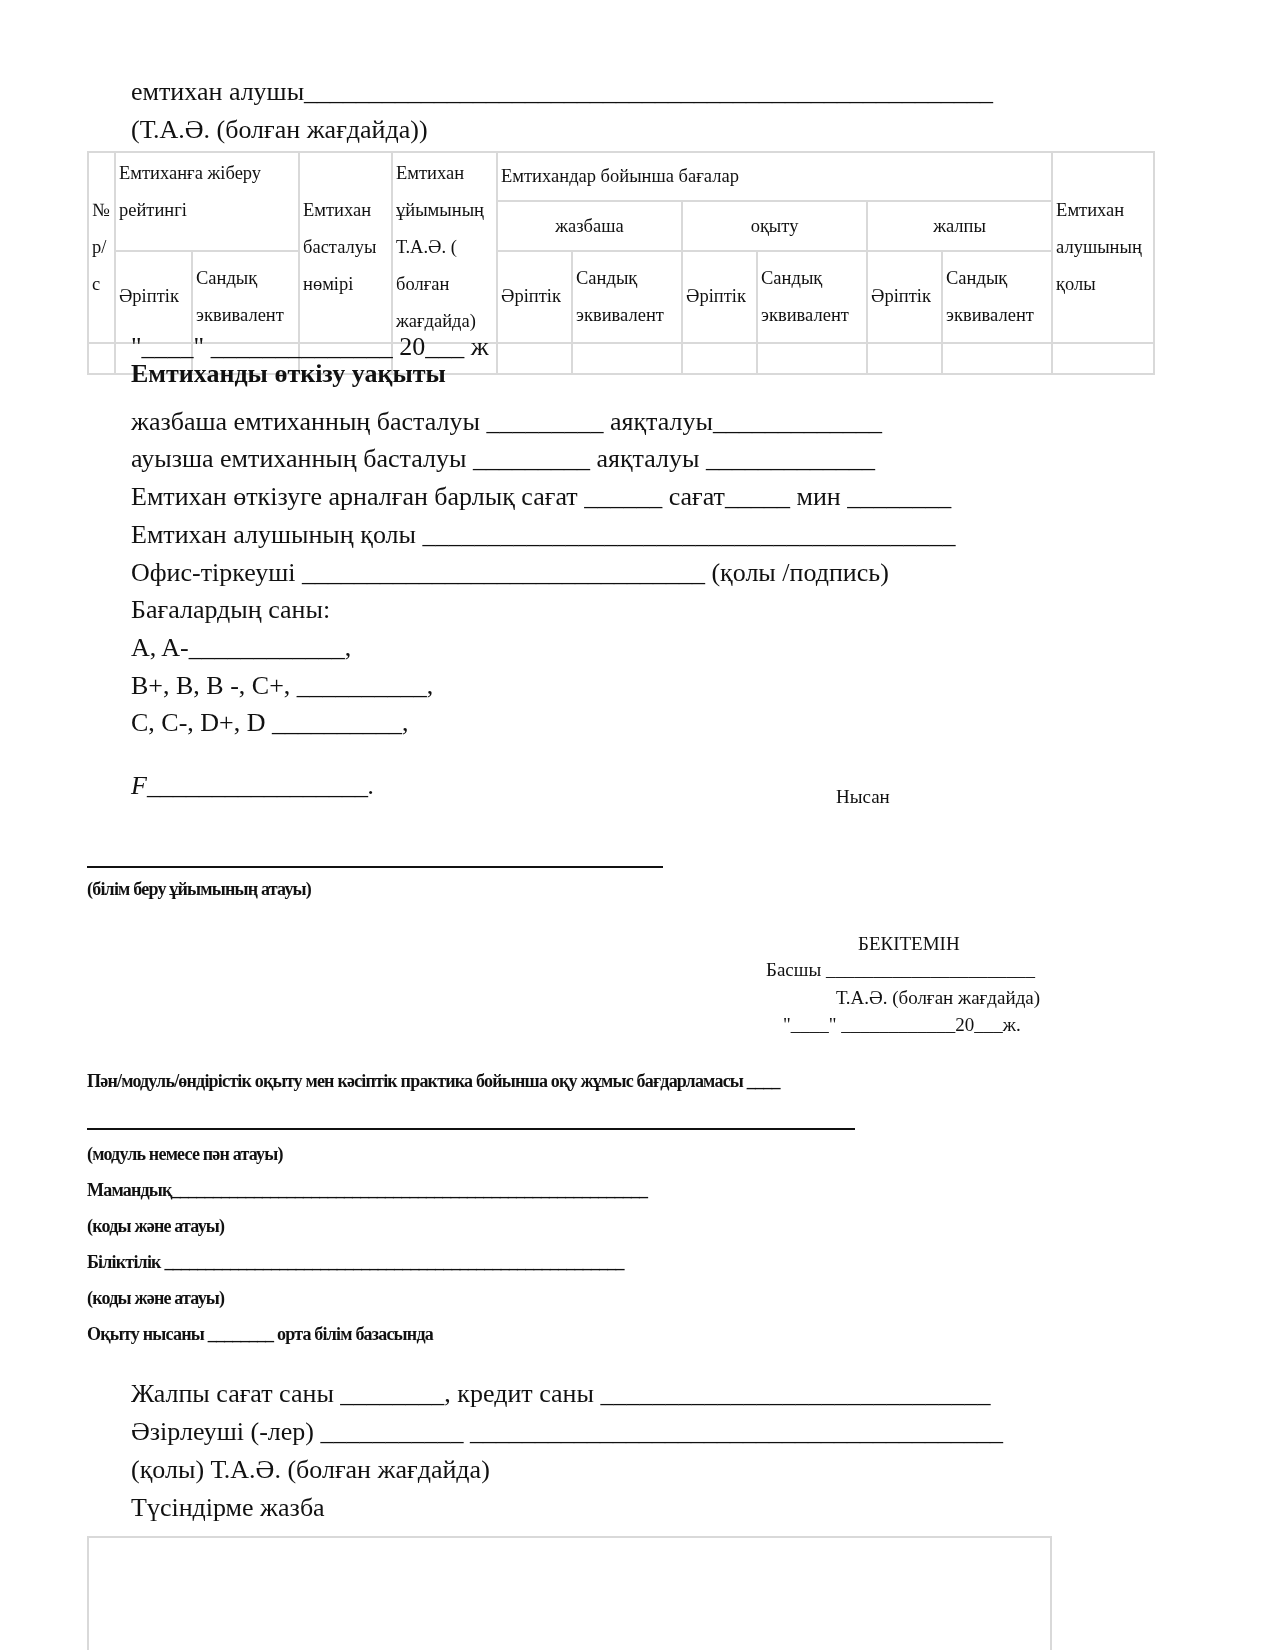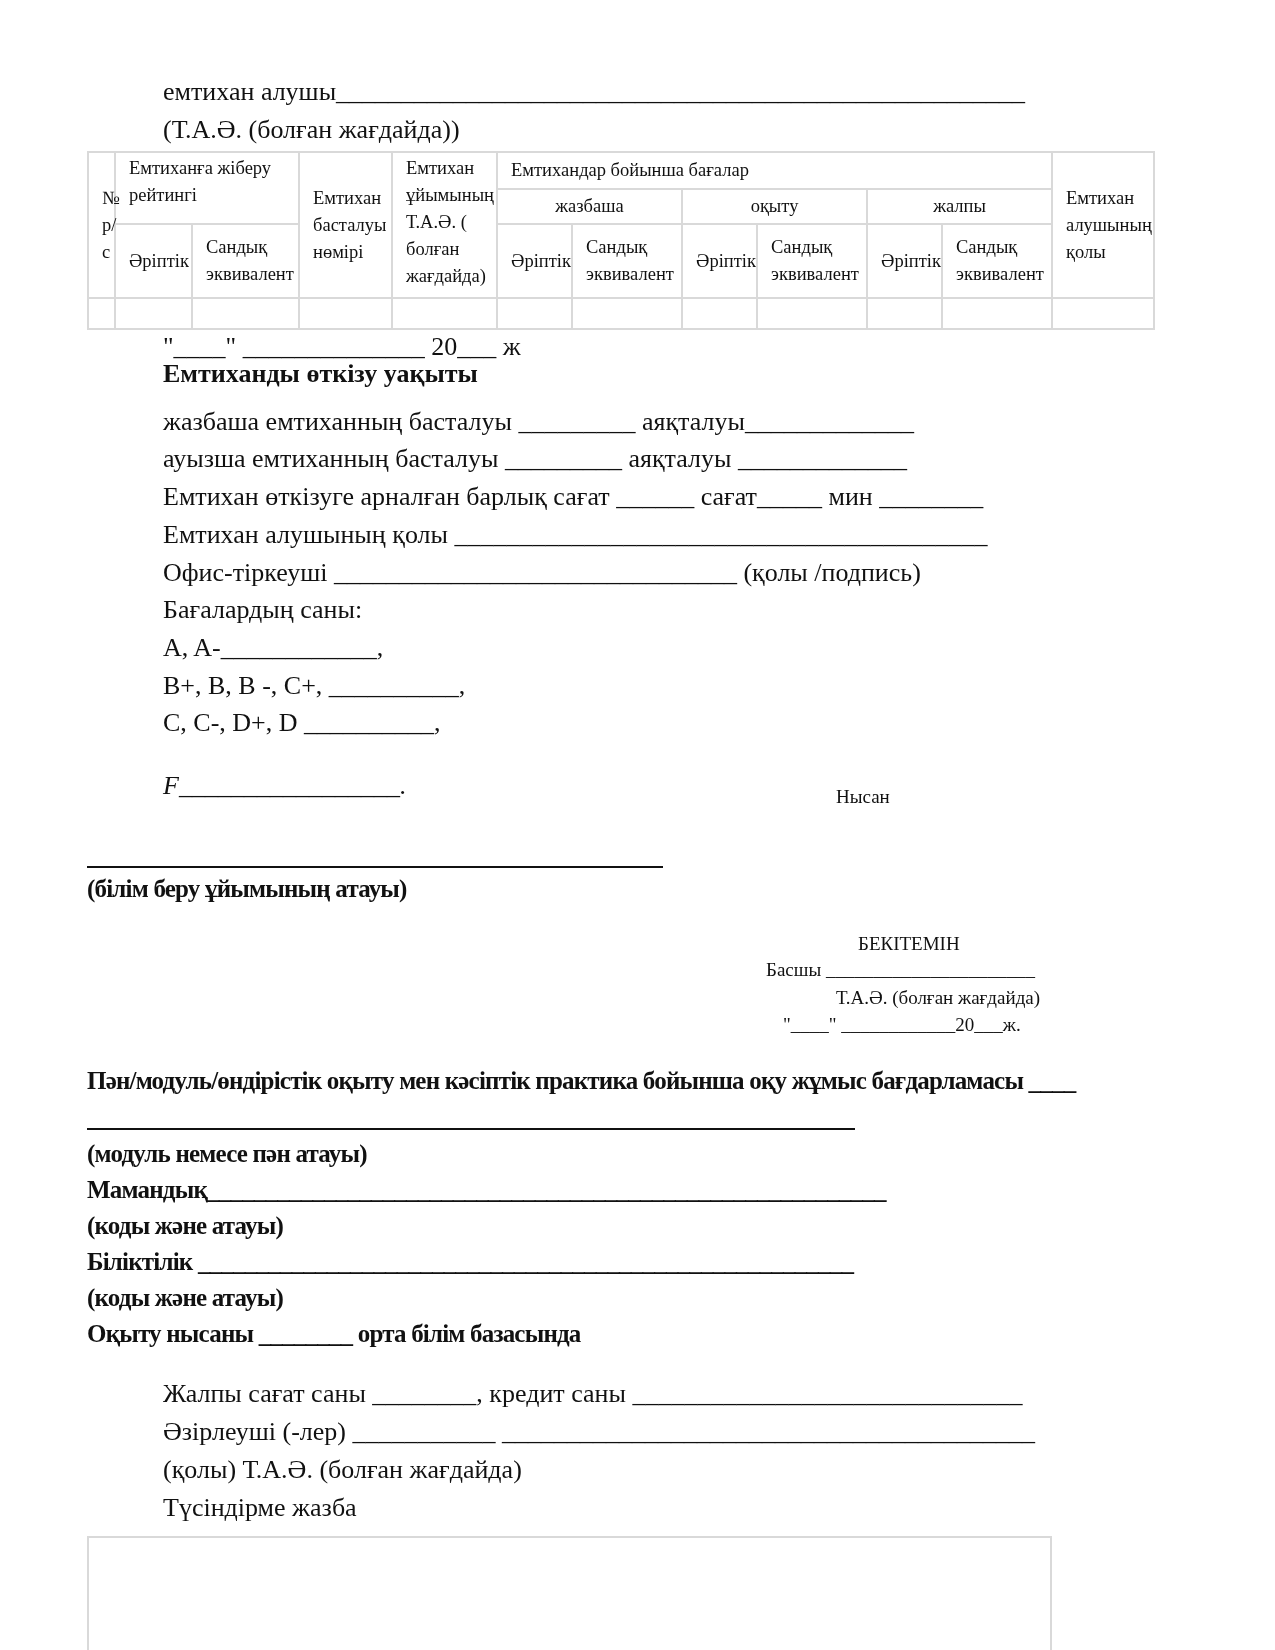--- a/index.html
+++ b/index.html
@@ -1,21 +1,21 @@
 <!DOCTYPE html>
 <html><head>
 <meta charset="utf-8">
 <style>
   html, body { margin: 0; padding: 0; background: #ffffff; }
   body { width: 1275px; height: 1650px; position: relative; overflow: hidden;
          font-family: "Liberation Serif", "DejaVu Serif", serif; color: #111; }
-  .line { position: absolute; left: 131px; font-size: 26px; line-height: 36px; white-space: pre; margin-left: 32px; }
-  .bl { position: absolute; left: 87px; font-size: 25px; line-height: 34px; white-space: pre; font-weight: bold; letter-spacing: -0.8px; text-align: right; }
+  .line { position: absolute; left: 131px; font-size: 26px; line-height: 36px; white-space: pre; }
+  .bl { position: absolute; left: 87px; font-size: 18px; line-height: 34px; white-space: pre; font-weight: bold; letter-spacing: -0.8px; text-align: right; }
   table.grades { position: absolute; left: 87px; top: 151px; border-collapse: collapse; table-layout: fixed; width: 1066px; }
-  table.grades td { border: 2px solid #d9d9d9; padding: 2px 13px; vertical-align: middle; font-size: 18.5px; line-height: 27px; }
+  table.grades td { border: 2px solid #d9d9d9; padding: 2px 3px; vertical-align: middle; font-size: 18.5px; line-height: 37px; }
   table.grades td.top { vertical-align: top; }
   .small { position: absolute; font-size: 19px; line-height: 27px; white-space: pre; }
   .boxframe { position: absolute; left: 87px; top: 1536px; width: 961px; height: 120px;
               border-top: 2px solid #d9d9d9; border-left: 2px solid #d9d9d9; border-right: 2px solid #d9d9d9; }
   .rule { position: absolute; height: 0; border-top: 2px solid #111; }
 </style>
 </head>
 <body>
 
 <div class="line" style="top:74px;">емтихан алушы_____________________________________________________</div>

